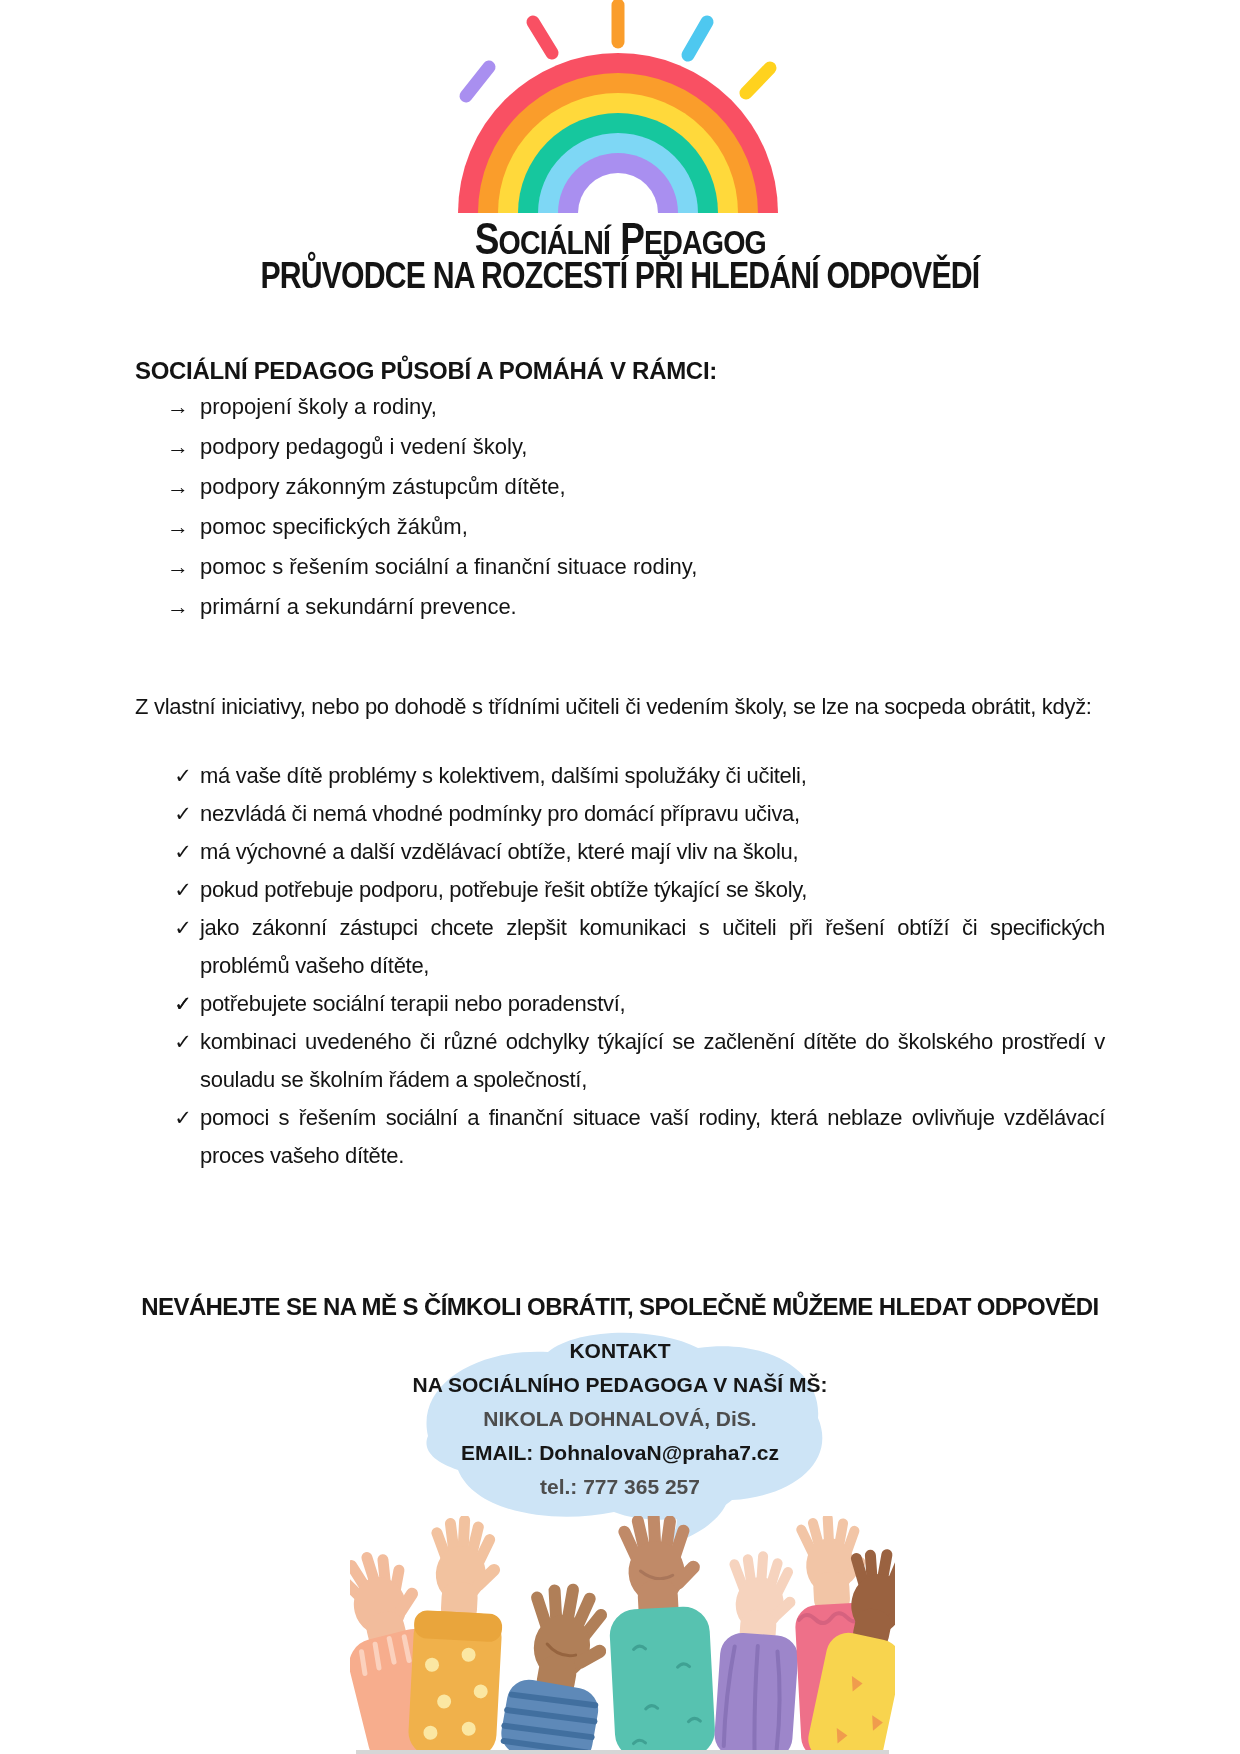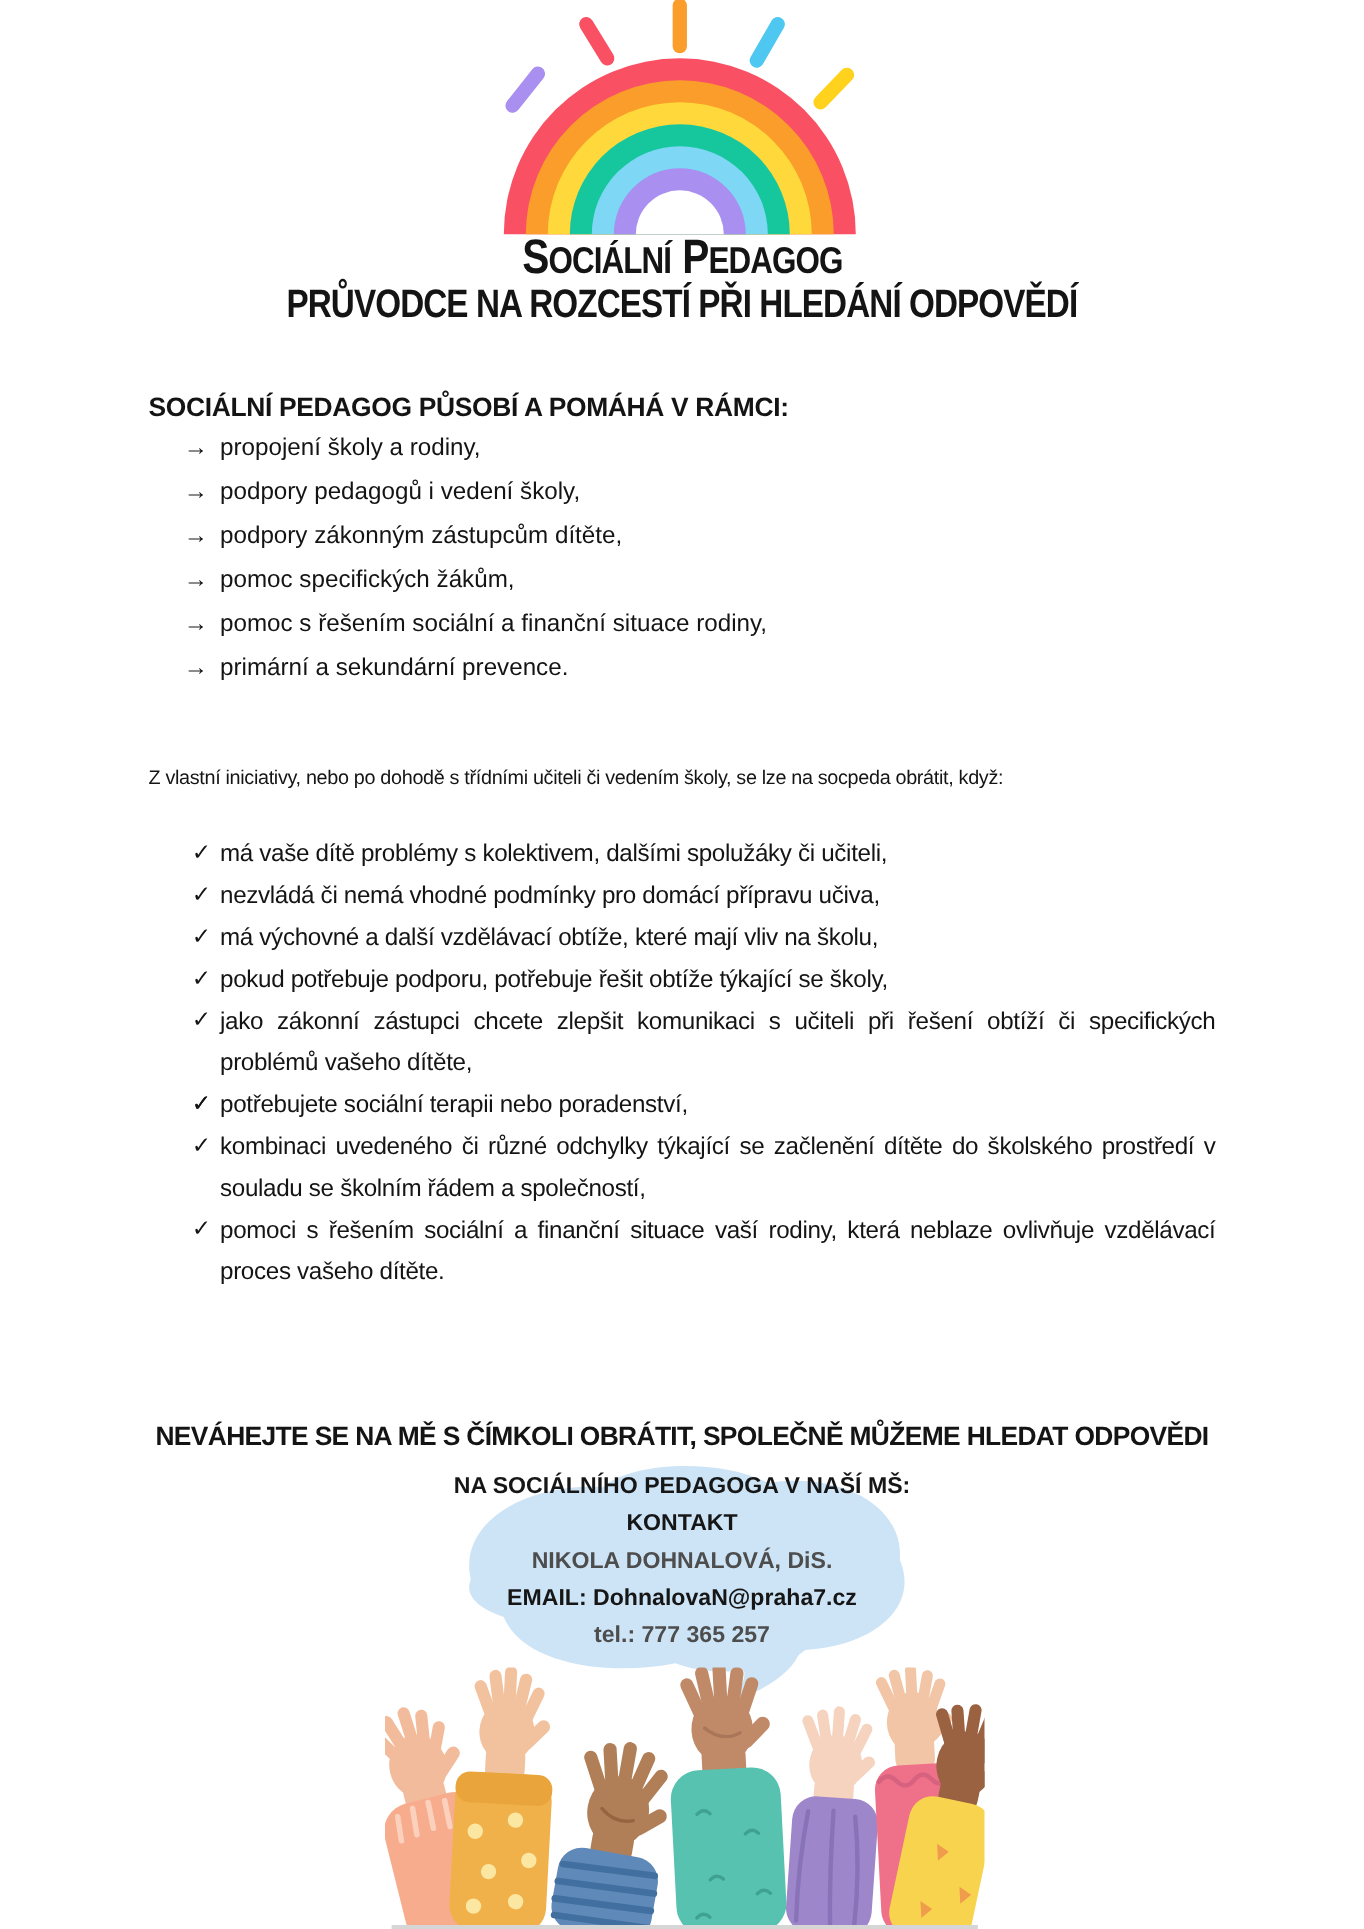--- a/index.html
+++ b/index.html
@@ -9,21 +9,21 @@
     margin:0 auto;
     background:#ffffff;
     overflow:hidden;
     font-family:"Liberation Sans", sans-serif;
     color:#141414;
   }
   
   .rainbow{position:absolute;left:448px;top:0;}
   .title-line{
     position:absolute;left:0;right:0;top:208px;
-    text-align:center;font-weight:700;line-height:51px;
+    text-align:center;font-weight:700;line-height:62px;
     letter-spacing:-1px;white-space:nowrap;
   }
   .title-inner{display:inline-block;transform:scaleX(.84);transform-origin:center;}
   .cap-big{font-size:44px;}
   .cap-small{font-size:34px;}
   .cap-gap{margin-left:12px;}
   .subtitle-line{
     position:absolute;left:0;right:0;top:256px;
     text-align:center;font-weight:700;font-size:36px;line-height:40px;
     letter-spacing:-1px;white-space:nowrap;
@@ -44,21 +44,21 @@
     position:relative;line-height:38px;font-size:22px;letter-spacing:-0.3px;
     padding-left:65px;text-align:justify;
   }
   .bullet{
     position:absolute;left:28px;top:0;width:30px;
     font-size:22px;text-align:center;
   }
   #help-list .bullet{left:33px;font-size:21px;}
   .intro{
     position:absolute;left:135px;top:688px;width:970px;
-    font-size:18px;line-height:38px;letter-spacing:-0.3px;text-align:justify;
+    font-size:22px;line-height:38px;letter-spacing:-0.3px;text-align:justify;
   }
   
   .closing{
     position:absolute;left:0;right:0;top:1292px;
     text-align:center;font-weight:700;font-size:24px;line-height:30px;
     letter-spacing:-0.6px;white-space:nowrap;
   }
   
   .bubble-svg{position:absolute;left:398px;top:1318px;}
   .contact{
@@ -163,22 +163,22 @@
 
   <div class="closing">NEVÁHEJTE SE NA MĚ S ČÍMKOLI OBRÁTIT, SPOLEČNĚ MŮŽEME HLEDAT ODPOVĚDI</div>
 
   <svg class="bubble-svg" width="450" height="236" viewBox="0 0 450 236">
     <path fill="#CDE4F6" d="M30,118 C18,66 80,30 150,34 C178,10 258,8 300,30 C368,20 424,52 420,100
          C438,142 398,178 334,182 C312,202 252,208 216,194 C158,206 78,196 60,152
          C36,144 24,132 30,118 Z"></path>
     <path fill="#CDE4F6" d="M270,180 C284,202 282,216 258,230 C294,222 322,204 330,182 Z"></path>
   </svg>
   <div class="contact">
+    <div class="c-black">KONTAKT</div>
     <div class="c-black">NA SOCIÁLNÍHO PEDAGOGA V NAŠÍ MŠ:</div>
-    <div class="c-black">KONTAKT</div>
     <div class="c-gray">NIKOLA DOHNALOVÁ, DiS.</div>
     <div class="c-black">EMAIL: DohnalovaN@praha7.cz</div>
     <div class="c-gray">tel.: 777 365 257</div>
   </div>
 
   <div class="hands-wrap">
     <svg width="545" height="236" viewBox="0 0 545 236">
 
       <g transform="rotate(-14 45 150)">
         <line x1="30" y1="78" x2="14" y2="52" stroke="#F2BC9C" stroke-width="11" stroke-linecap="round"></line>

